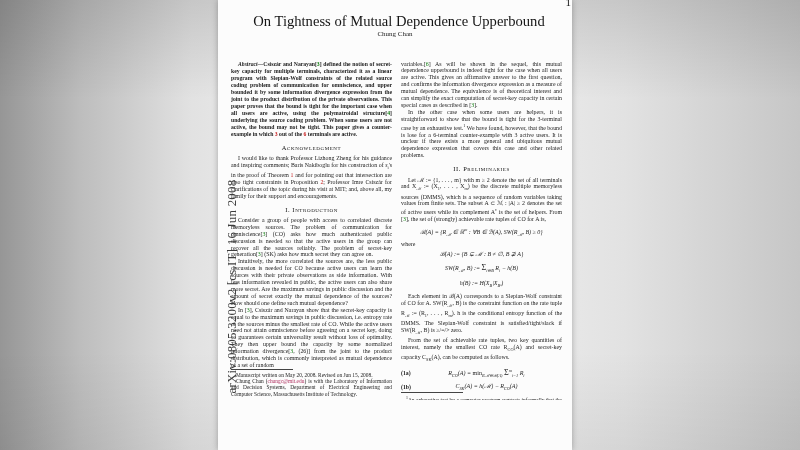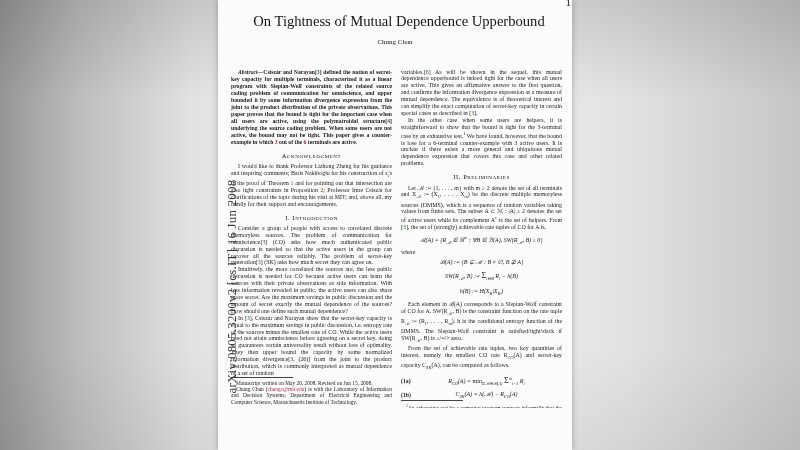--- a/index.html
+++ b/index.html
@@ -12,21 +12,21 @@
   }
   .page{
     position:absolute;left:218px;top:0;width:354px;height:450px;
     background:#fcfcfc;box-shadow:0 0 6px rgba(0,0,0,.28);
   }
   .pagenum{position:absolute;top:-4px;right:1px;font-size:11px;color:#222;}
   .title{
     text-align:center;font-size:14.6px;line-height:16.5px;color:#151515;
     padding:13px 18px 0 26px;
   }
-  .author{text-align:center;font-size:7px;margin-top:8px;color:#222;}
+  .author{text-align:center;font-size:7px;color:#222;}
   .cols{
     display:flex;gap:9px;padding:23px 10px 0 13px;box-sizing:border-box;
     height:362px;
   }
   .col{
     flex:1;min-width:0;display:flex;flex-direction:column;overflow:hidden;
     font-size:5.9px;line-height:6.9px;text-align:justify;color:#1c1c1c;
   }
   p{margin:0;}
   .indent{text-indent:7px;}

